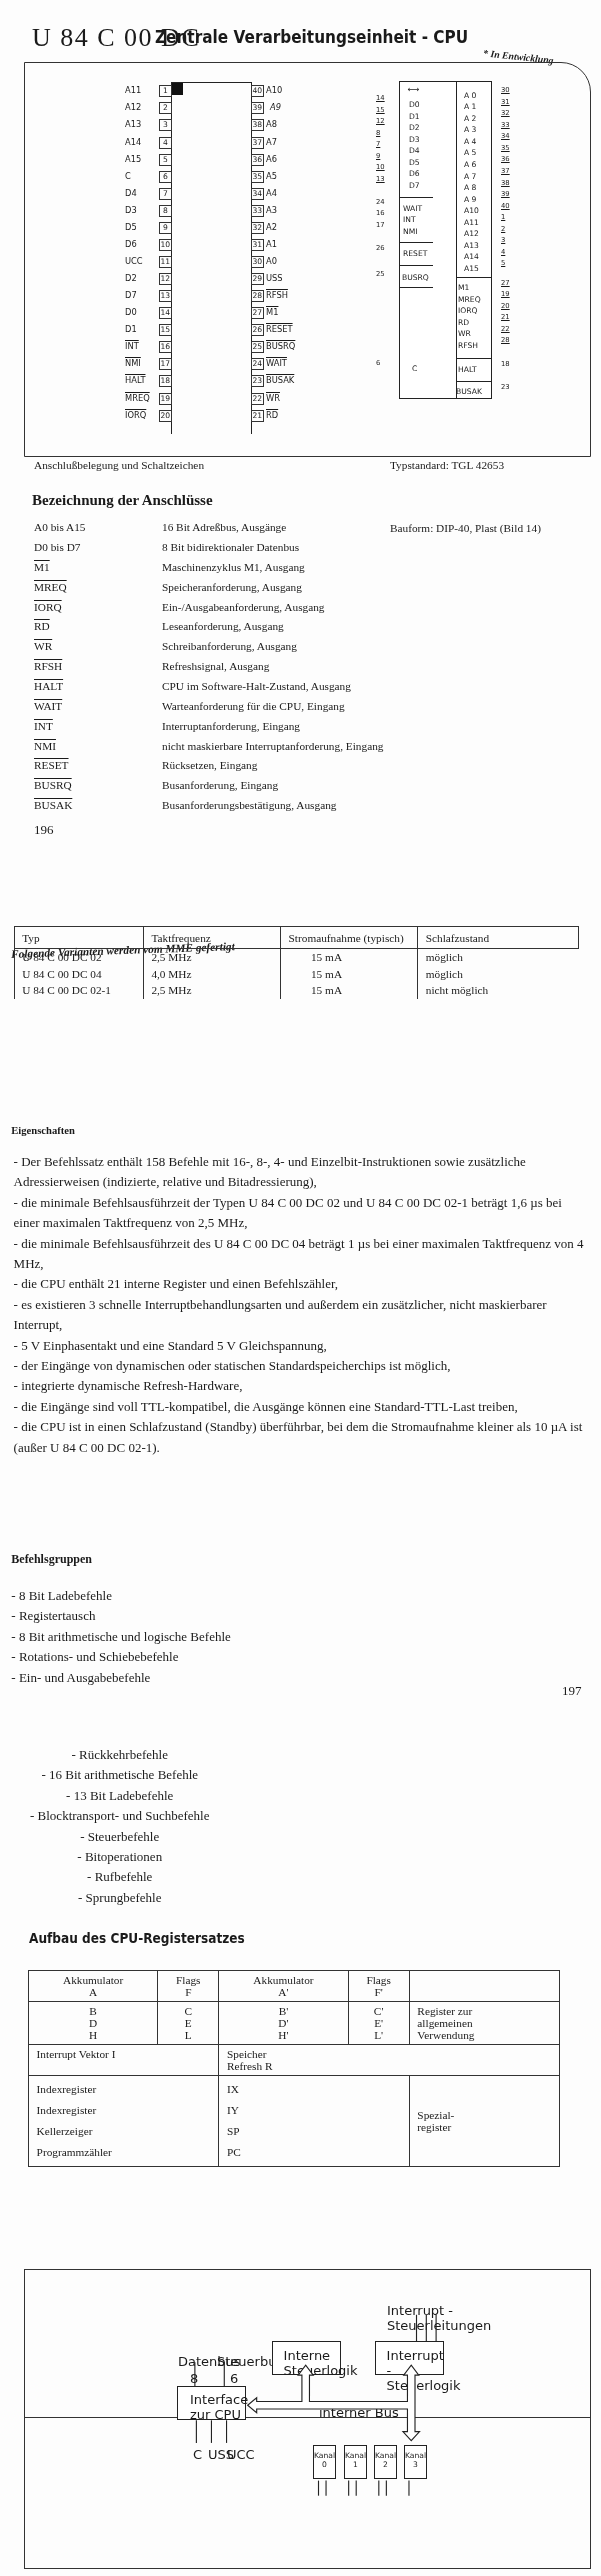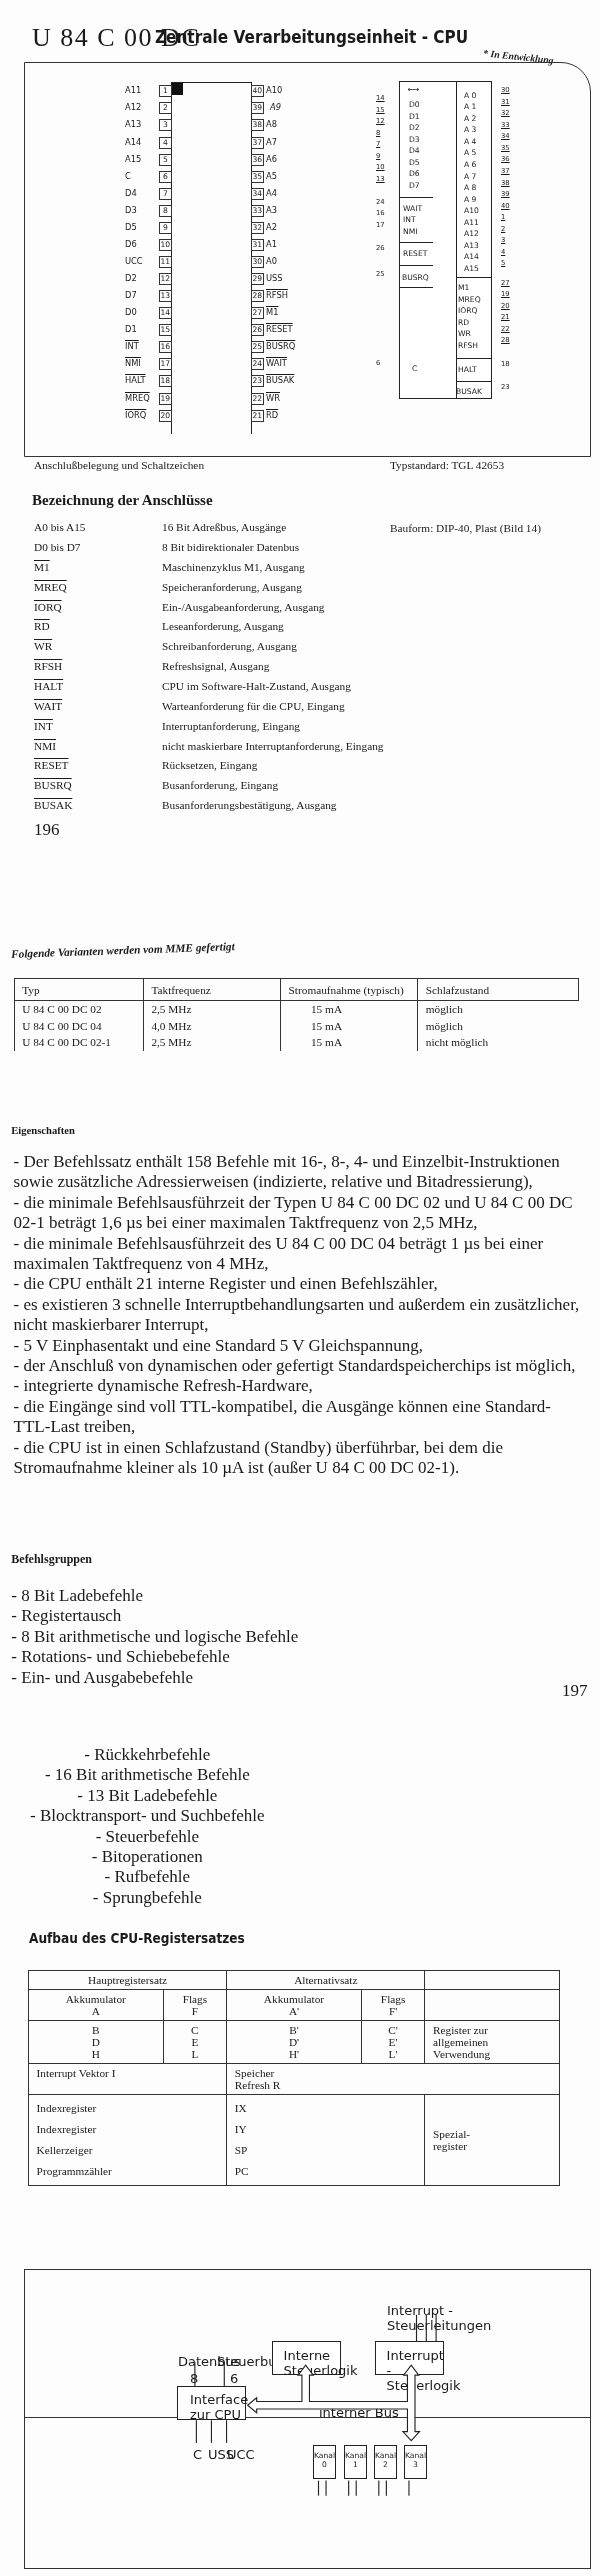--- a/index.html
+++ b/index.html
@@ -9,21 +9,21 @@
   .title-sub { left:155px; top:26px; font-size:18px; font-family:"DejaVu Sans", sans-serif; font-weight:bold; transform:scaleX(0.85); transform-origin:left; }
   .dev-note { left:483px; top:51px; font-size:9.8px; font-style:italic; font-weight:bold; transform:rotate(6deg); }
   .frame { border:1.1px solid #333; }
   .pin { font-family:"DejaVu Sans", sans-serif; font-size:8.3px; }
   .pinbox { border:0.8px solid #333; width:10.6px; height:9.8px; font-size:7.6px; text-align:center; line-height:9.8px; font-family:"DejaVu Sans", sans-serif; }
   .ol { text-decoration:overline; }
   .caption { font-size:11.3px; }
   .h2 { font-size:15px; font-weight:bold; }
   .sig-row { font-size:11.3px; position:absolute; left:34px; }
   .sig-row .n { display:inline-block; width:128px; }
-  .txt { font-size:17px; line-height:20.4px; }
+  .txt { font-size:13px; line-height:20.4px; }
   table.var { border-collapse:collapse; font-size:11.3px; }
   table.var td { border:0.8px solid #333; padding:4.5px 7.6px; vertical-align:top; }
   table.reg { border-collapse:collapse; font-size:11.3px; }
   table.reg td { border:0.8px solid #333; padding:3px 7.6px; text-align:center; vertical-align:top; }
   .diag { font-family:"DejaVu Sans", sans-serif; font-size:13px; }
   .box { position:absolute; border:1.1px solid #222; background:#fff; }
 </style>
 </head>
 <body>
 
@@ -60,21 +60,21 @@
   <div class="abs caption" style="left:34px;top:459px;">Anschlußbelegung und Schaltzeichen</div>
   <div class="abs caption" style="left:390px;top:459px;">Typstandard: TGL 42653</div>
   <div class="abs caption" style="left:390px;top:474px;margin-top:48px;">Bauform: DIP-40, Plast (Bild 14)</div>
 
   <div class="abs h2" style="left:32px;top:492px;">Bezeichnung der Anschlüsse</div>
   <div id="signal-rows"></div>
   <div class="abs txt" style="left:34px;top:820px;">196</div>
 
 
   <div class="abs" style="left:11.3px;top:944px;font-size:11.3px;font-weight:bold;font-style:italic;transform:rotate(-2deg);">Folgende Varianten werden vom MME gefertigt</div>
-  <table class="abs var" style="left:13.6px;top:978px;width:565px;">
+  <table class="abs var" style="left:13.6px;top:926px;width:565px;">
     <tbody>
         <tr>
       <td style="width:113px;vertical-align:middle;">Typ</td>
       <td style="width:121px;">Taktfrequenz</td>
       <td style="width:121px;">Stromaufnahme (typisch)</td>
       <td>Schlafzustand</td>
     </tr>
     </tbody>
       <tbody id="variant-rows">
         <tr>
@@ -99,21 +99,21 @@
   </table>
 
   <div class="abs" style="left:11.3px;top:1125px;font-size:10.6px;font-weight:bold;">Eigenschaften</div>
   <div class="abs txt" id="features-list" style="left:13.6px;top:1152px;width:574px;">
       <div>- Der Befehlssatz enthält 158 Befehle mit 16-, 8-, 4- und Einzelbit-Instruktionen sowie zusätzliche Adressierweisen (indizierte, relative und Bitadressierung),</div>
       <div>- die minimale Befehlsausführzeit der Typen U 84 C 00 DC 02 und U 84 C 00 DC 02-1 beträgt 1,6 µs bei einer maximalen Taktfrequenz von 2,5 MHz,</div>
       <div>- die minimale Befehlsausführzeit des U 84 C 00 DC 04 beträgt 1 µs bei einer maximalen Taktfrequenz von 4 MHz,</div>
       <div>- die CPU enthält 21 interne Register und einen Befehlszähler,</div>
       <div>- es existieren 3 schnelle Interruptbehandlungsarten und außerdem ein zusätzlicher, nicht maskierbarer Interrupt,</div>
       <div>- 5 V Einphasentakt und eine Standard 5 V Gleichspannung,</div>
-      <div>- der Anschluß von dynamischen oder gefertigt Standardspeicherchips ist möglich,</div>
+      <div>- der Eingänge von dynamischen oder statischen Standardspeicherchips ist möglich,</div>
       <div>- integrierte dynamische Refresh-Hardware,</div>
       <div>- die Eingänge sind voll TTL-kompatibel, die Ausgänge können eine Standard-TTL-Last treiben,</div>
       <div>- die CPU ist in einen Schlafzustand (Standby) überführbar, bei dem die Stromaufnahme kleiner als 10 µA ist (außer U 84 C 00 DC 02-1).</div>
     </div>
 
   <div class="abs" style="left:11.3px;top:1552px;font-size:12px;font-weight:bold;">Befehlsgruppen</div>
   <div class="abs txt" id="groups-list-1" style="left:11.3px;top:1586px;">
       <div>- 8 Bit Ladebefehle</div>
       <div>- Registertausch</div>
       <div>- 8 Bit arithmetische und logische Befehle</div>
@@ -129,25 +129,20 @@
       <div>- Blocktransport- und Suchbefehle</div>
       <div>- Steuerbefehle</div>
       <div>- Bitoperationen</div>
       <div>- Rufbefehle</div>
       <div>- Sprungbefehle</div>
     </div>
 
   <div class="abs" style="left:29px;top:1930px;font-size:14.3px;font-weight:bold;font-family:'DejaVu Sans', sans-serif;transform:scaleX(0.85);transform-origin:left;">Aufbau des CPU-Registersatzes</div>
   <table class="abs reg" style="left:28px;top:1970px;width:532px;">
     <tbody>
-        <tr>
-      <td colspan="2">Hauptregistersatz</td>
-      <td colspan="2">Alternativsatz</td>
-      <td style="width:113px;"></td>
-    </tr>
     <tr>
       <td style="width:113px;">
             <div>Akkumulator</div>
             <div>A</div>
           </td>
       <td style="width:45px;">
             <div>Flags</div>
             <div>F</div>
           </td>
       <td style="width:113px;">

